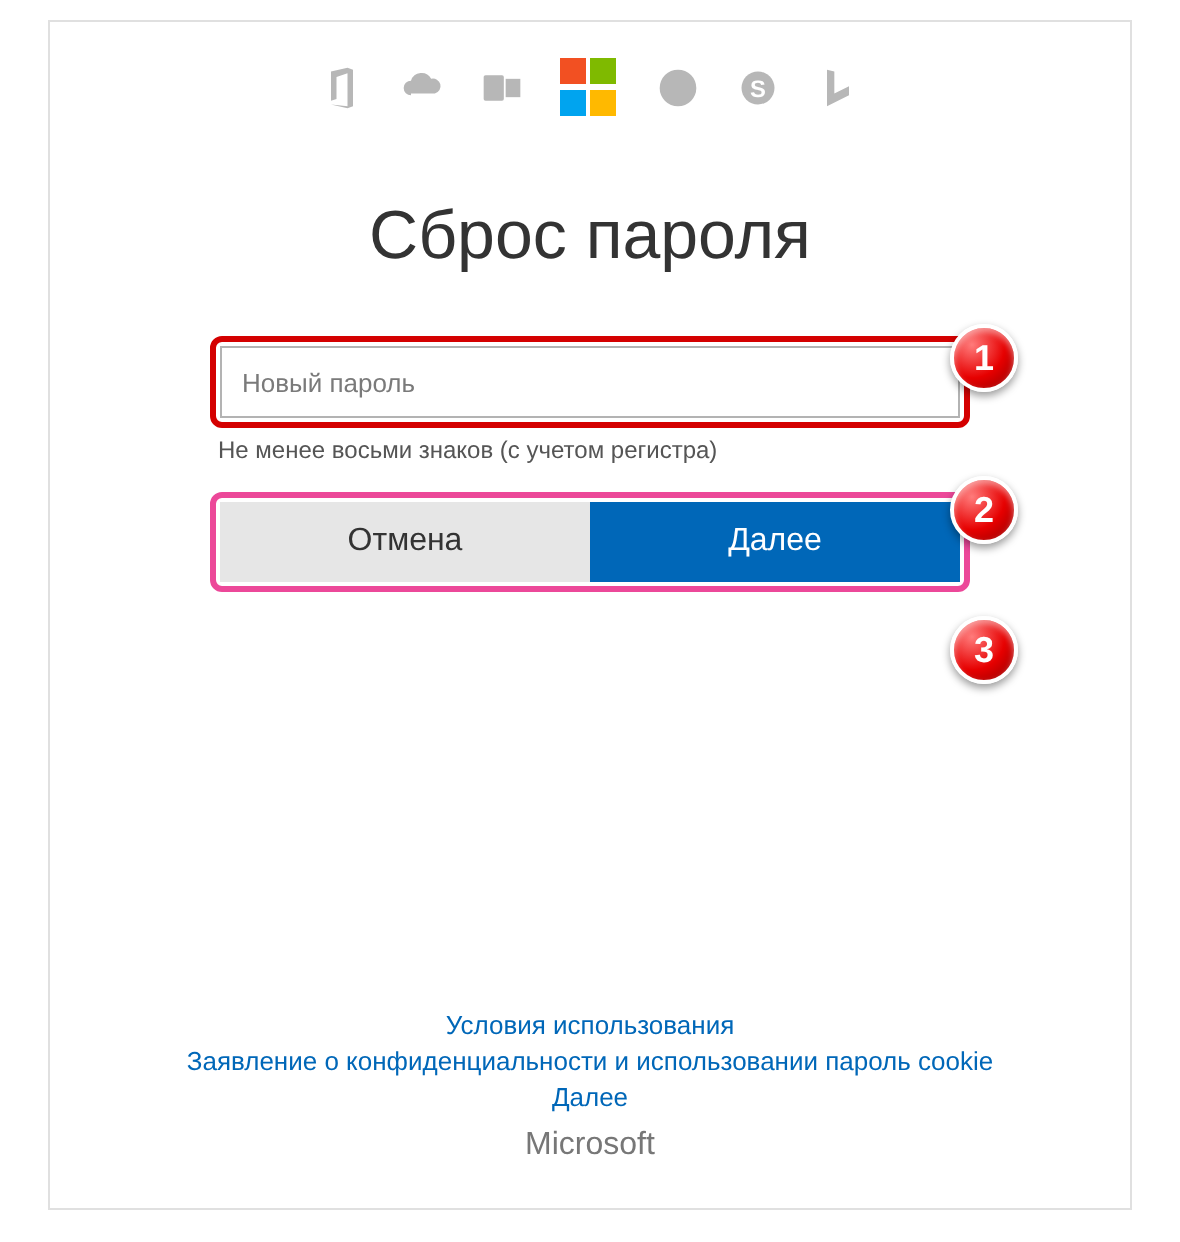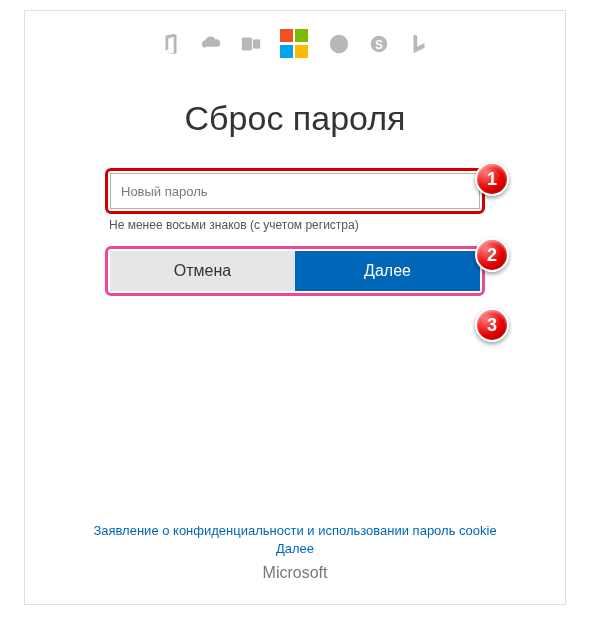--- a/index.html
+++ b/index.html
@@ -165,18 +165,19 @@
 
     <div class="btn-row">
       <button class="btn btn-cancel">Отмена</button>
       <button class="btn btn-next">Далее</button>
     </div>
     <span class="badge" style="right:-24px; top:140px;">3</span>
 
   </div>
 
   <div class="footer">
+    <a>Условия использования</a>
     <a>Заявление о конфиденциальности и использовании пароль cookie</a>
     <a>Далее</a>
     <div class="copyright">Microsoft</div>
   </div>
 
 </div>
 
 </body></html>

